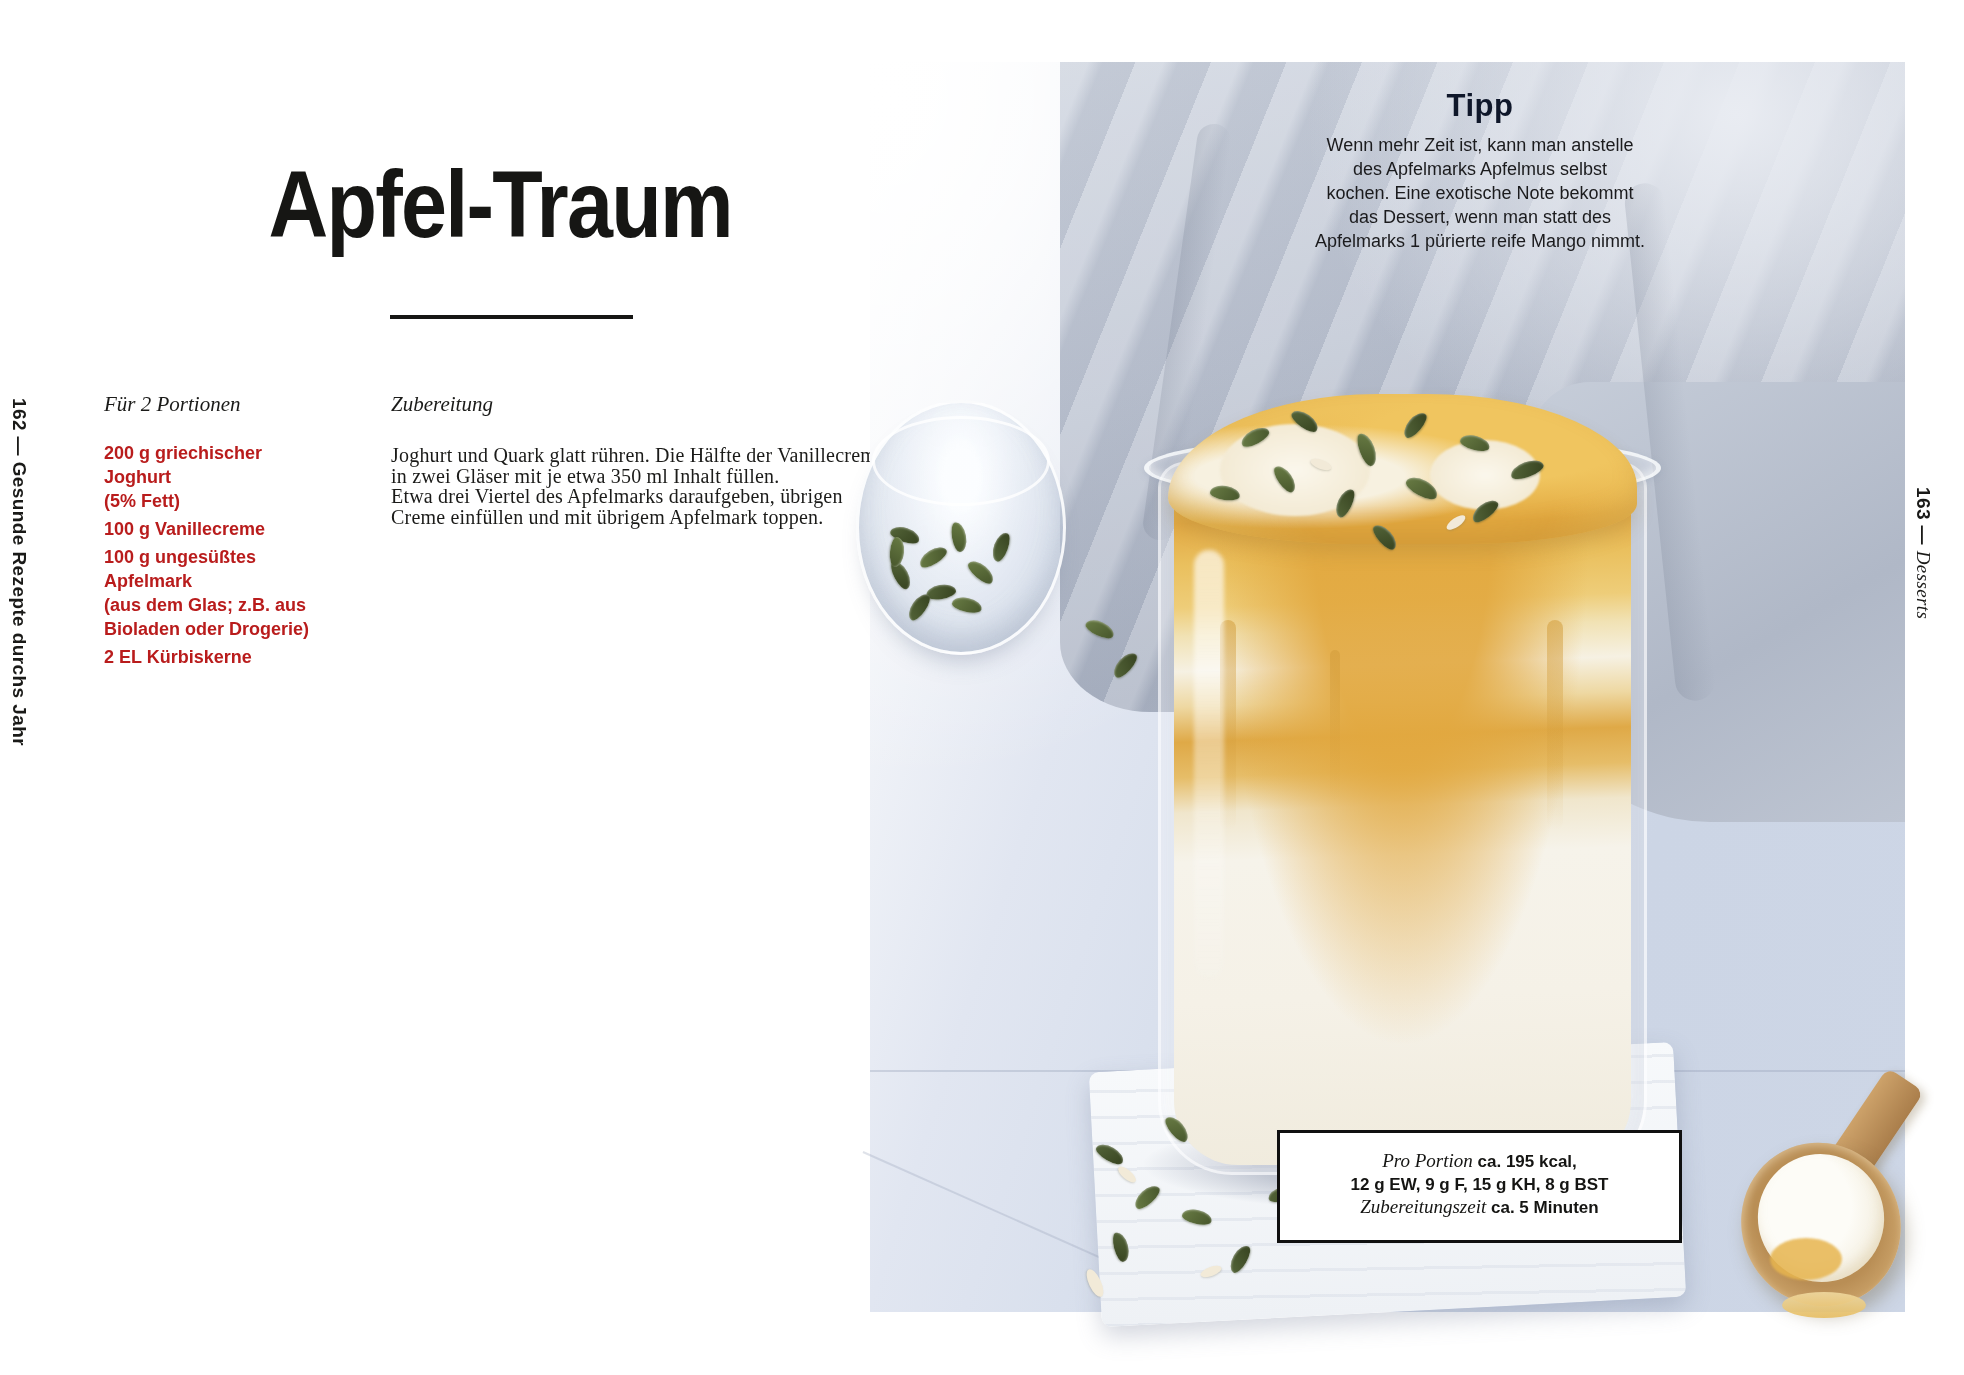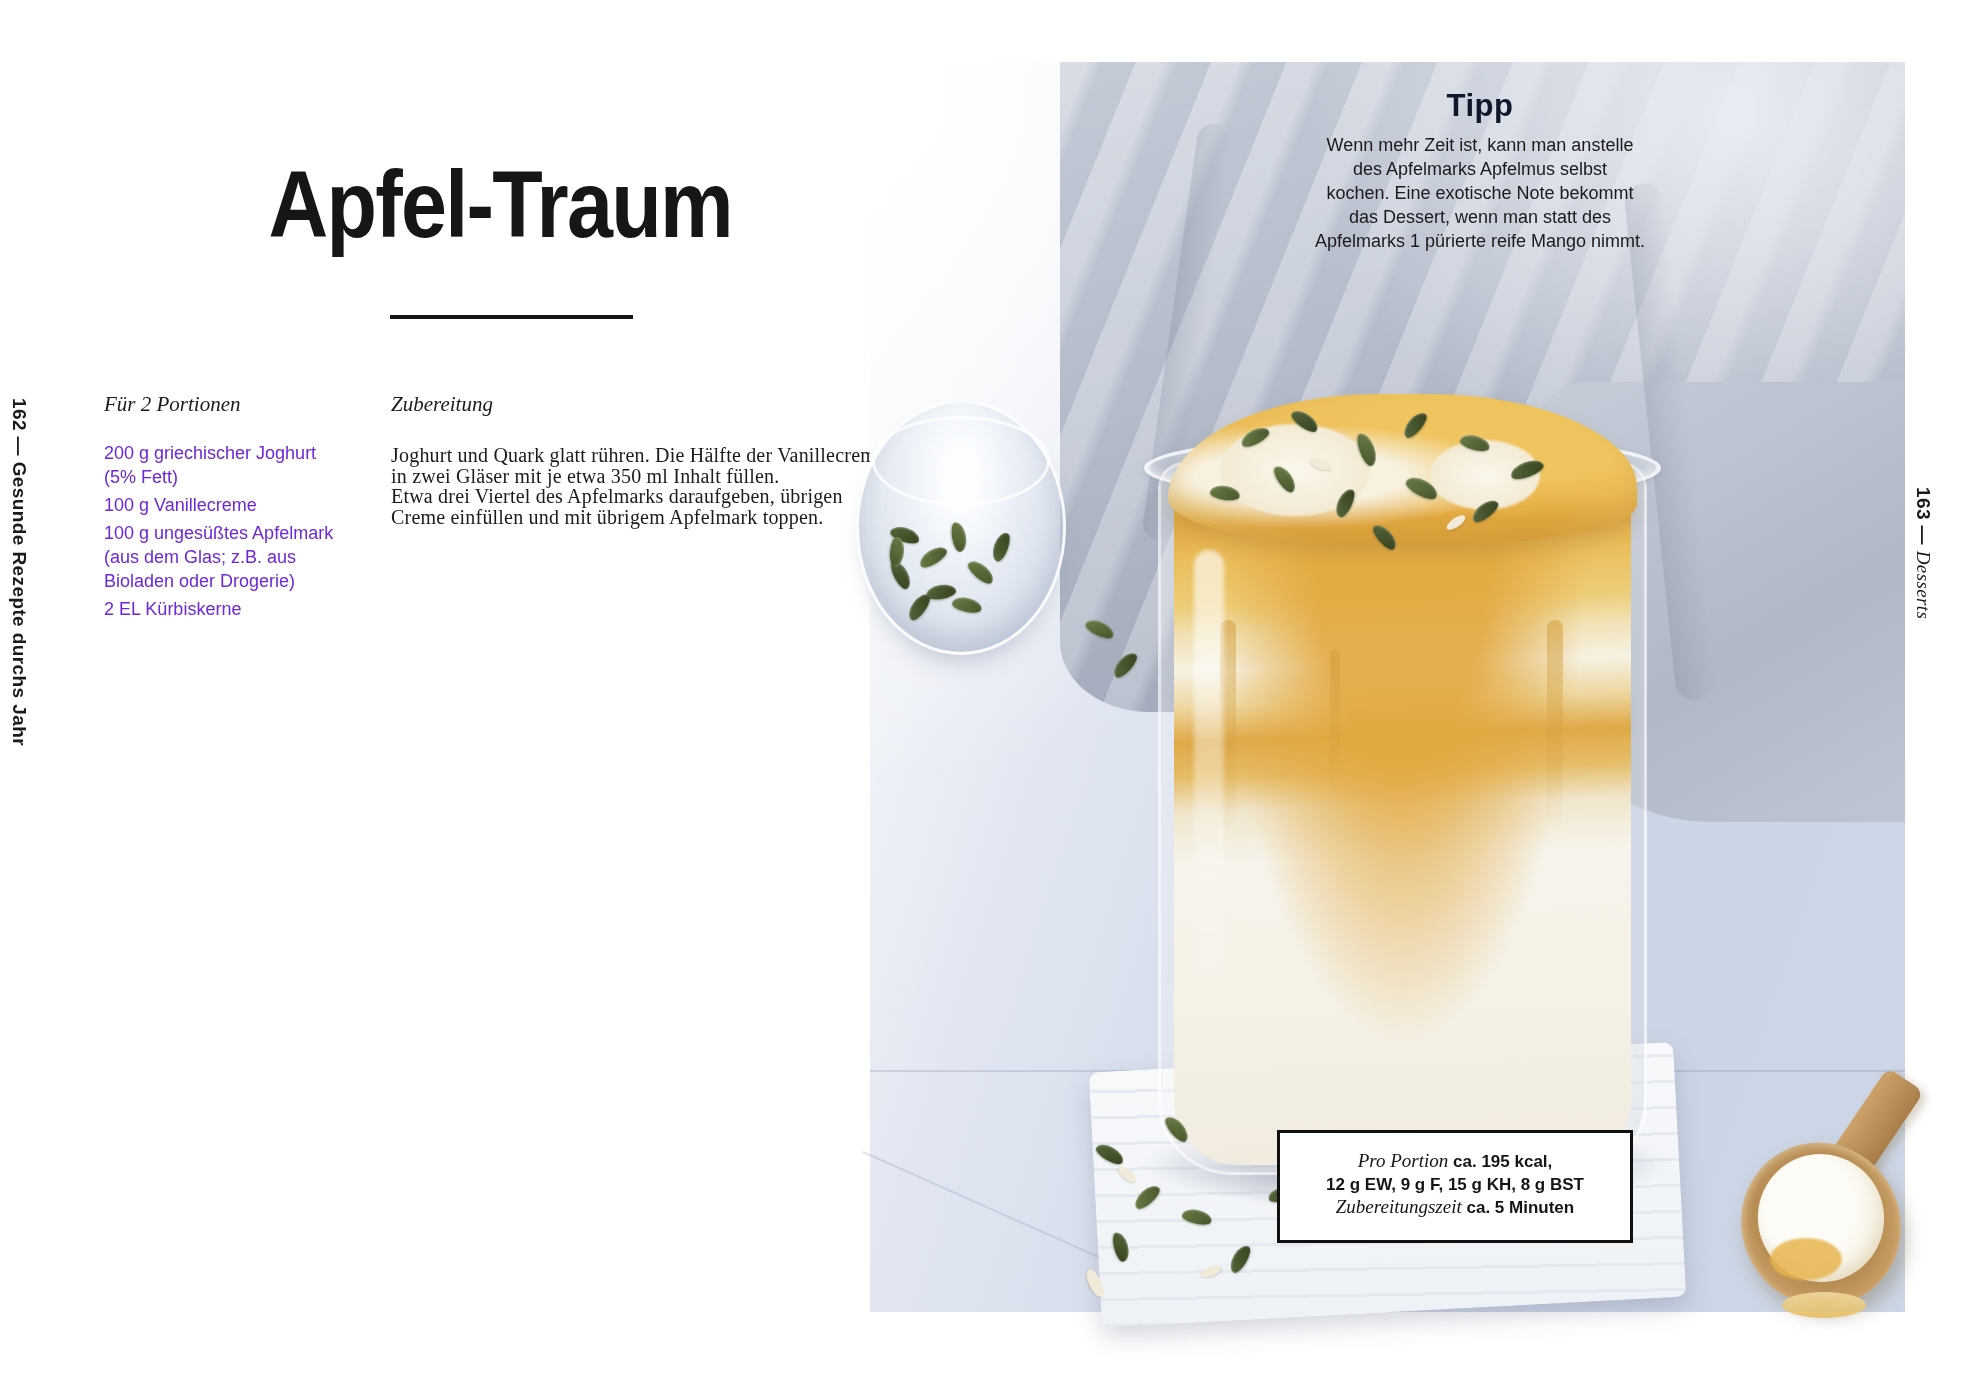--- a/index.html
+++ b/index.html
@@ -24,22 +24,22 @@
 
   .col-servings{position:absolute;left:104px;top:392px;width:230px;}
   .col-method{position:absolute;left:391px;top:392px;width:500px;}
   .col-header{
     font-family:"Liberation Serif",serif;font-style:italic;
     font-size:21px;line-height:25px;color:#1b1b19;
   }
   .col-servings .col-header{margin-bottom:24px;}
   .col-method  .col-header{margin-bottom:28px;}
   .ingredient{
-    font-weight:normal;font-size:18px;line-height:24px;margin-bottom:4px;
-    white-space:pre-line;color:#6d28d9;
+    font-weight:bold;font-size:18px;line-height:24px;margin-bottom:4px;
+    white-space:pre-line;color:#b91c1c;
   }
   .method-p{
     font-family:"Liberation Serif",serif;font-size:20px;line-height:20.5px;
     letter-spacing:.2px;white-space:pre-line;margin-bottom:34px;color:#1b1b19;
   }
 
   
   .photo{
     position:absolute;left:870px;top:62px;width:1035px;height:1250px;
     background:
@@ -150,21 +150,21 @@
   }
   .spoon-gold{left:900px;top:1176px;width:72px;height:42px;border-radius:50%;background:#e7b54f;filter:blur(1px);opacity:.85;}
   .drip{left:912px;top:1230px;width:84px;height:26px;border-radius:50%;background:linear-gradient(#f0d9a0,#e7bd60);opacity:.9;}
 
   
   .tip{position:absolute;left:1240px;top:88px;width:480px;text-align:center;z-index:5;}
   .tip-heading{font-size:31px;font-weight:bold;letter-spacing:.5px;color:#0f172a;margin-bottom:9px;}
   .tip-body{font-size:18px;line-height:24px;color:#1b1b1d;white-space:pre-line;}
 
   .nutri{
-    position:absolute;left:1277px;top:1130px;width:356px;height:113px;box-sizing:border-box;
+    position:absolute;left:1277px;top:1130px;width:405px;height:113px;box-sizing:border-box;
     background:#ffffff;border:3px solid #101010;z-index:6;text-align:center;
     padding-top:17px;font-size:17px;line-height:22.5px;
   }
   .nutri .b{font-weight:bold;}
   .serif-i{font-family:"Liberation Serif",serif;font-style:italic;font-size:19px;}
 
   .margin-right{
     position:absolute;left:1912px;top:487px;writing-mode:vertical-rl;
     font-size:19px;letter-spacing:.4px;color:#1a1a18;
   }

